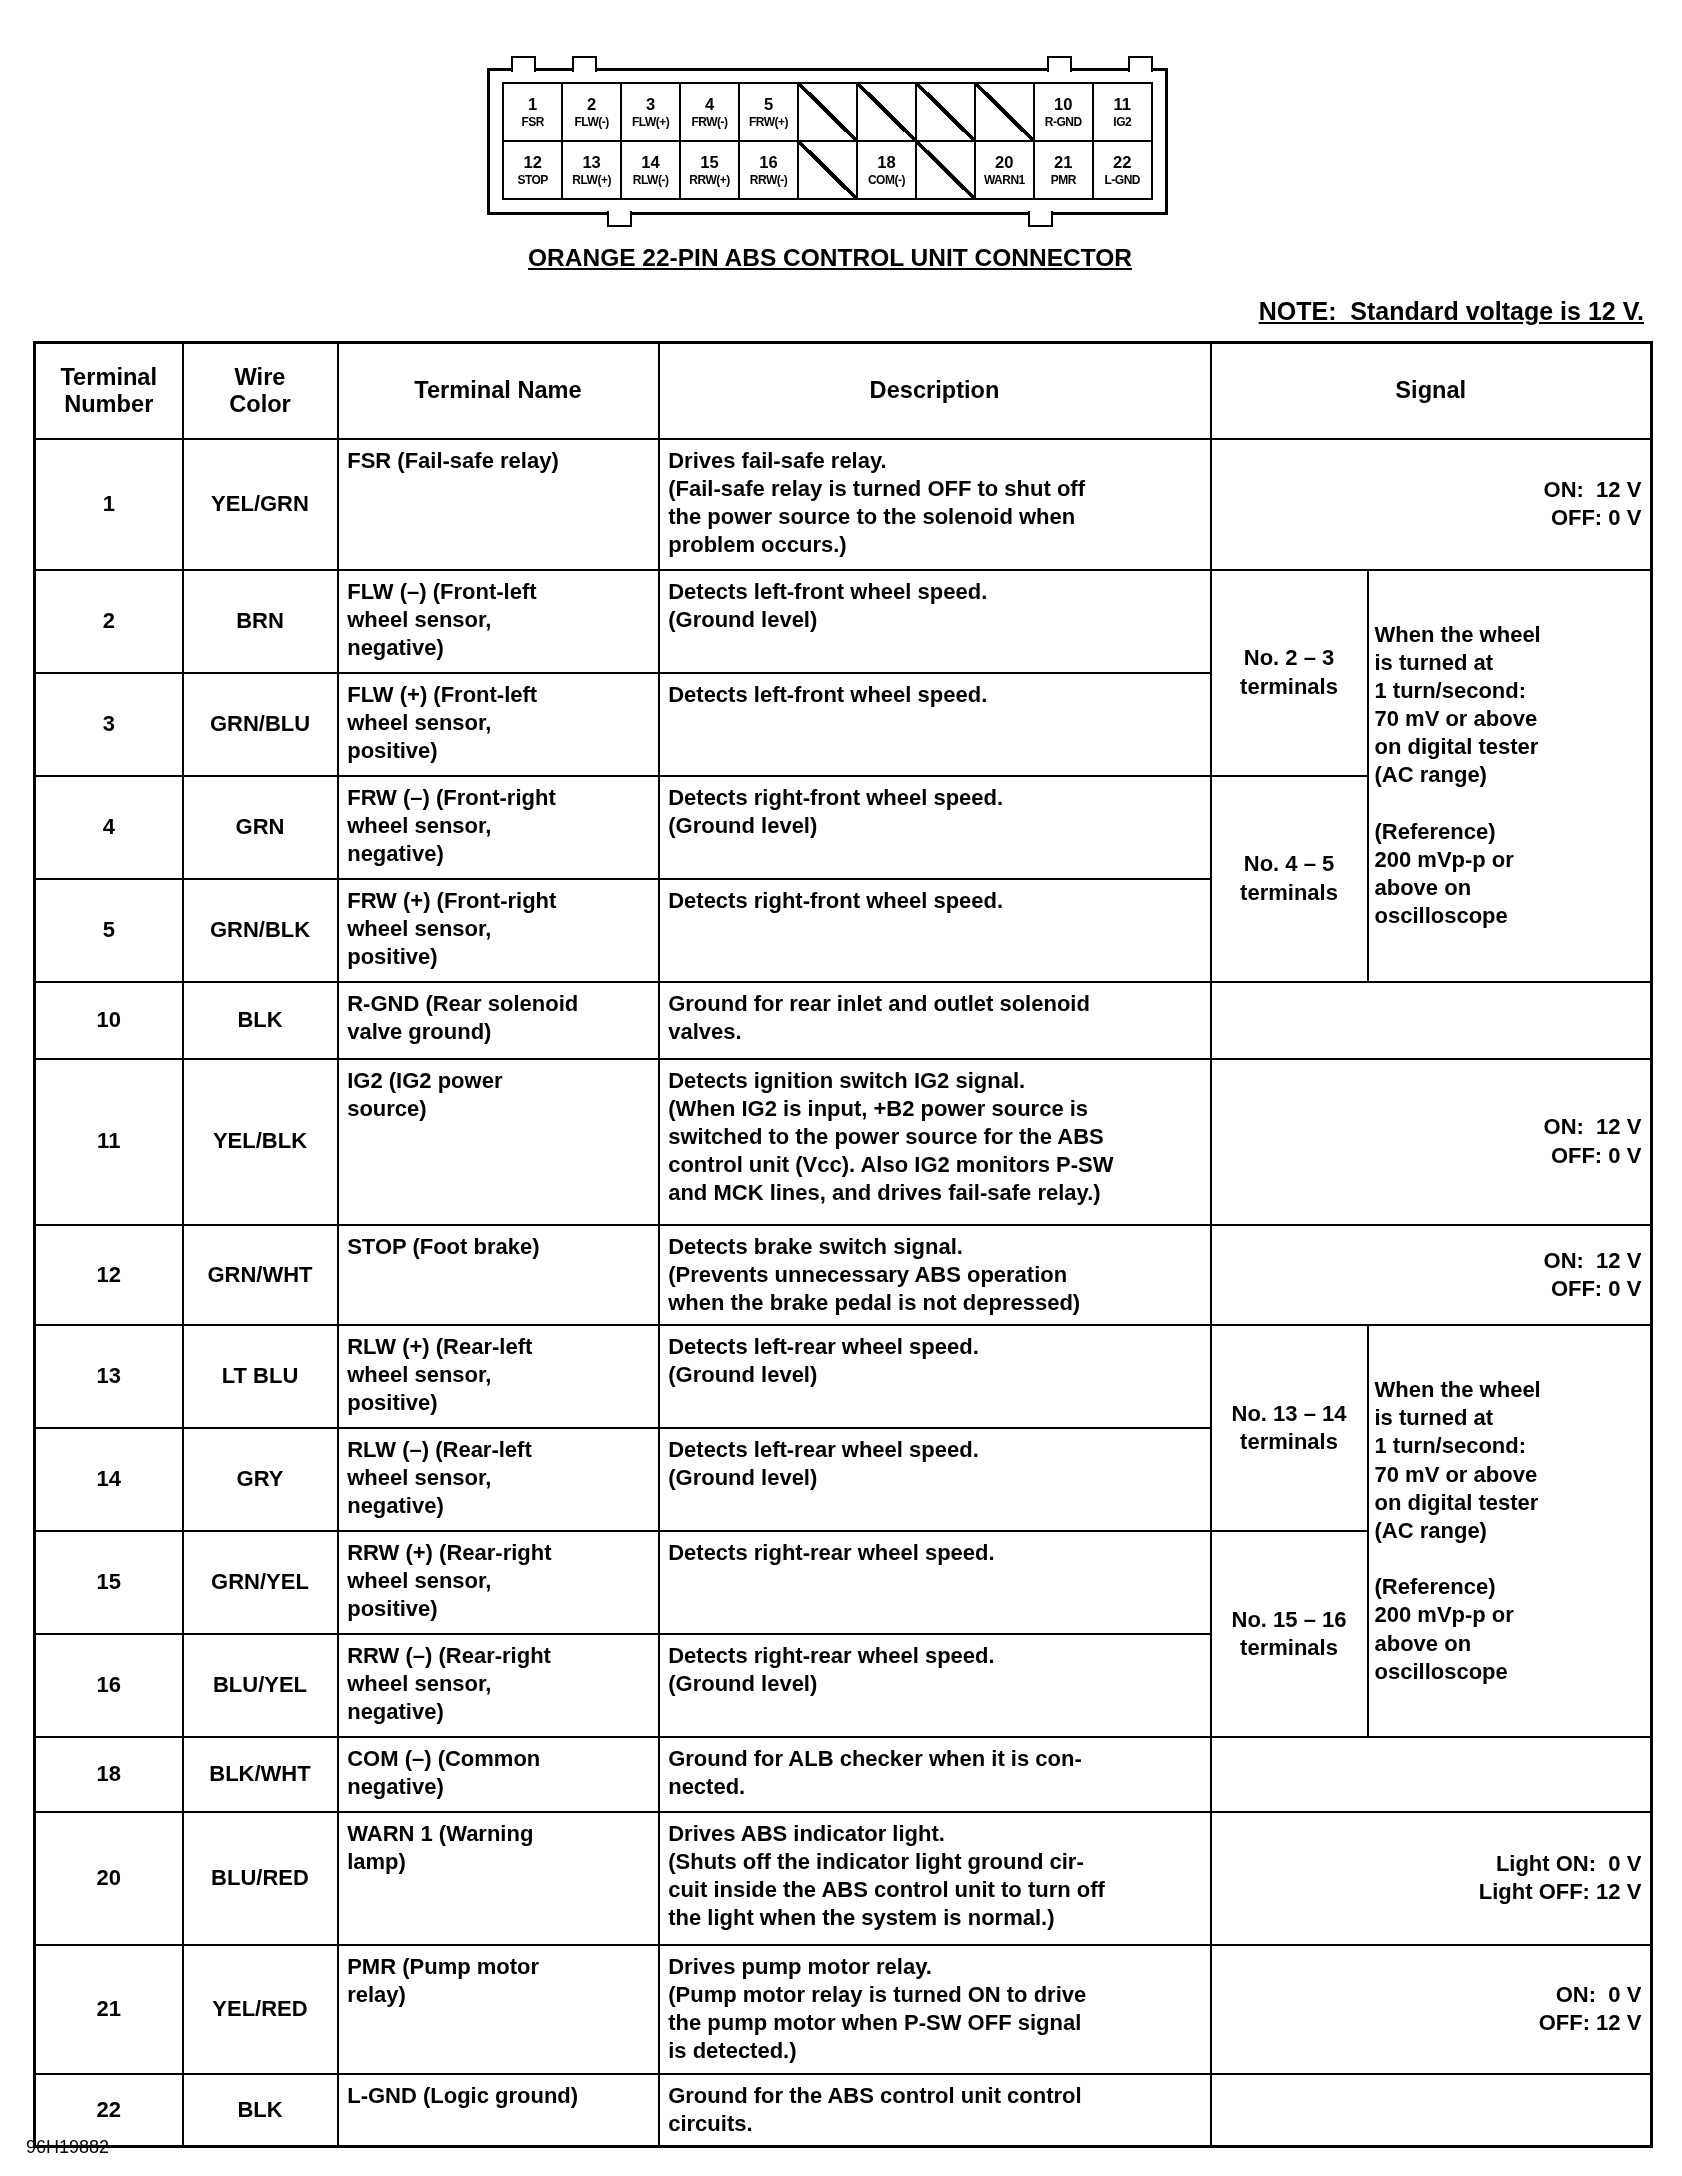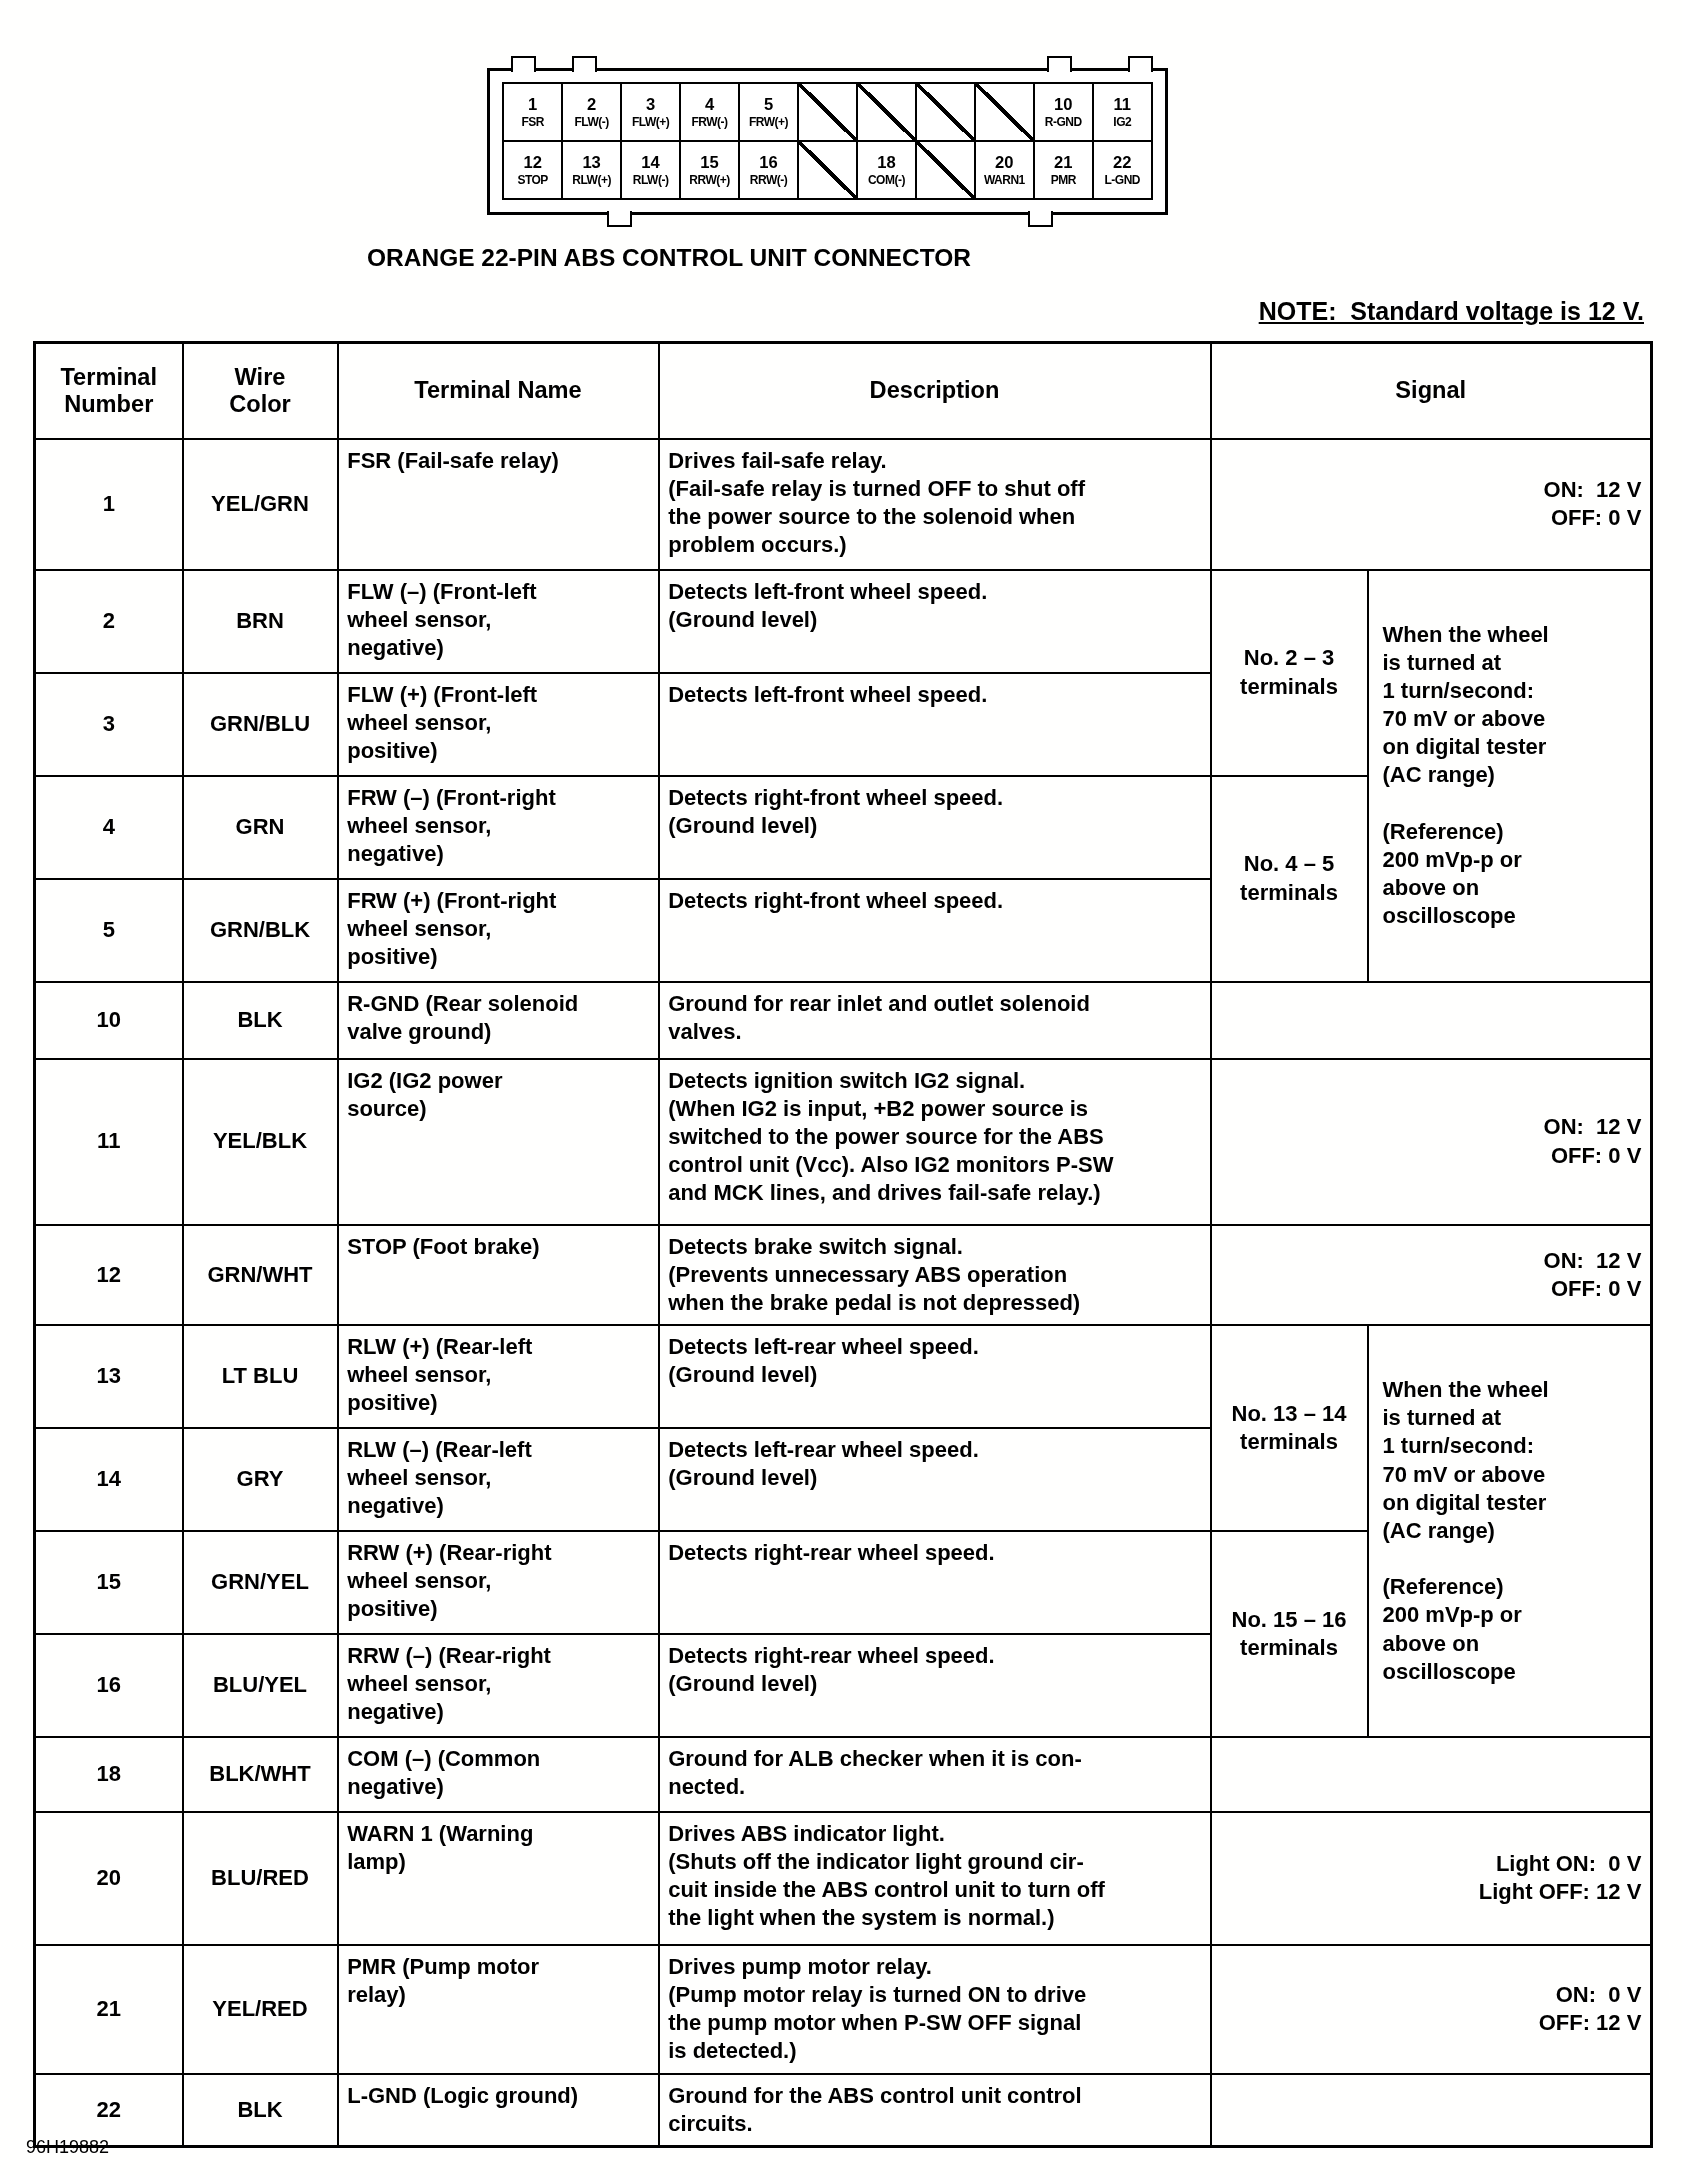--- a/index.html
+++ b/index.html
@@ -24,33 +24,33 @@
     text-align: center; vertical-align: middle; font-weight: bold;
   }
   .pnum { display: block; font-size: 16.6px; line-height: 1.2; }
   .plabel { display: block; font-size: 12px; line-height: 1.2; letter-spacing: -0.5px; white-space: nowrap; }
   .hatch {
     background-image: linear-gradient(to top right,
       transparent 47.5%, #000 47.5%, #000 52.5%, transparent 52.5%);
   }
 
   
-  .connector-title { position: absolute; left: 367px; top: 243px; width: 926px; text-align: left; }
+  .connector-title { position: absolute; left: 367px; top: 243px; width: 926px; text-align: center; text-decoration: underline; }
   .connector-title .line { font-size: 24.5px; font-weight: bold; line-height: 1.2; }
   .note { position: absolute; top: 297px; right: 38px; font-size: 25px; font-weight: bold; white-space: pre-wrap; text-decoration: underline; }
 
   
   .main { position: absolute; top: 341px; left: 33px; width: 1618px;
           border-collapse: collapse; table-layout: fixed; border: 3.5px solid #000; }
   .main th, .main td { border: 2.6px solid #000; font-weight: bold; white-space: pre-wrap; }
   .main th { font-size: 23.6px; text-align: center; vertical-align: middle; padding: 5.2px; }
   .main td { font-size: 22px; line-height: 1.28; padding: 7px 8.7px; vertical-align: top; text-align: left; }
   td.c   { text-align: center; vertical-align: middle; }
   td.sig { vertical-align: middle; padding-left: 15.7px; text-align: right; }
-  td.signote { vertical-align: middle; padding-left: 14px; }
+  td.signote { vertical-align: middle; padding-left: 6px; }
   tr.hh  { height: 96px; padding-left: 25px; }
   tr.h150 { height: 131px; } tr.h118 { height: 103px; } tr.h88 { height: 77px; }
   tr.h190 { height: 166px; } tr.h112 { height: 98px; } tr.h86 { height: 75px; }
   tr.h152 { height: 133px; } tr.h148 { height: 129px; } tr.h76 { height: 66px; }
 
   .footer { position: absolute; left: 26px; bottom: 19px; font-size: 18px; font-weight: normal; }
 </style>
 </head>
 <body>
 

